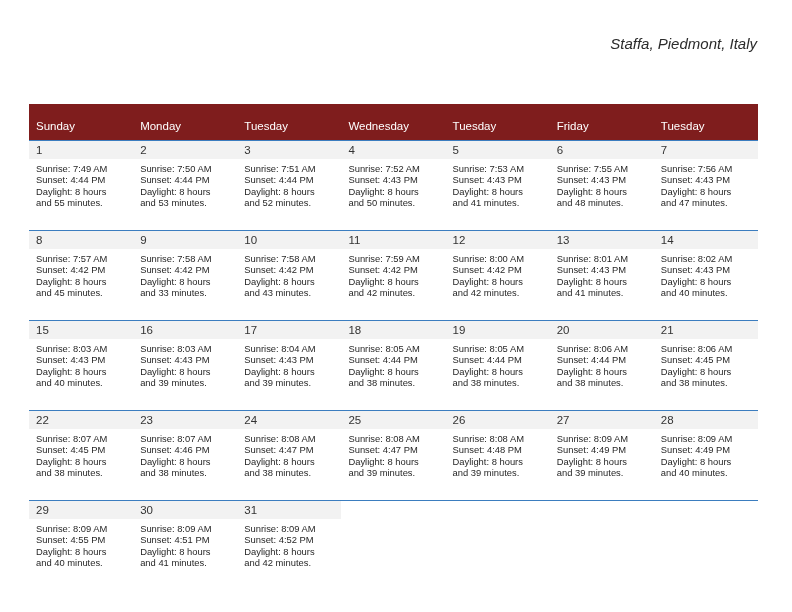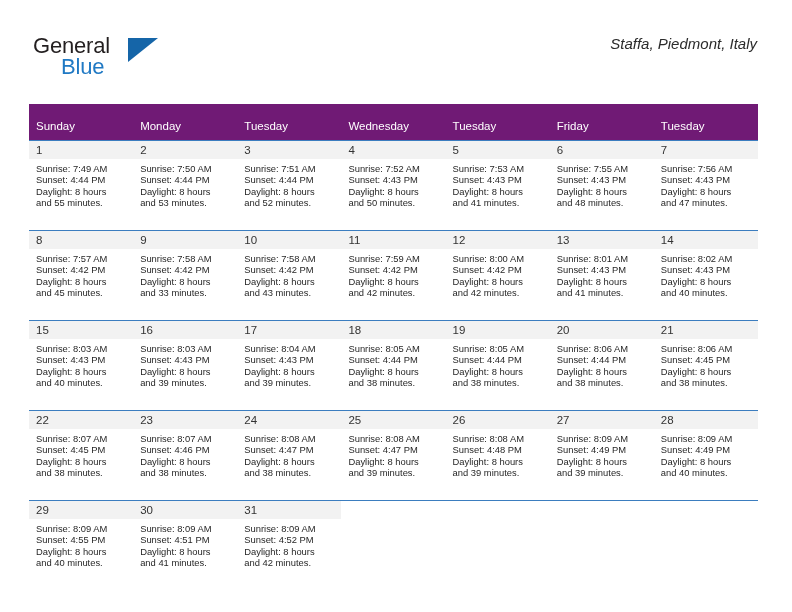--- a/index.html
+++ b/index.html
@@ -79,21 +79,21 @@
   
   .calendar {
     position: absolute;
     left: 29px;
     top: 104px;
     width: 729px;
     border-collapse: collapse;
     table-layout: fixed;
   }
   .calendar th {
-    background: #701a75;
+    background: #7f1d1d;
     color: #ffffff;
     font-size: 11.5px;
     font-weight: normal;
     text-align: left;
     padding: 13px 0 4px 7px;
     height: 36px;
     border: none;
   }
   .calendar td {
     vertical-align: top;
@@ -127,25 +127,20 @@
   .details div { white-space: nowrap; }
   .calendar tr.week-row:last-child td { border-bottom: 1px solid #ffffff; }
 </style>
 </head>
 <body>
 
 <div class="page">
 
   <div class="header">
 
-    <div class="brand">
-      <span class="brand-general">General</span>
-      <span class="brand-triangle"></span>
-      <span class="brand-blue">Blue</span>
-    </div>
 
     <div class="title-block">
       <div class="location-title">Staffa, Piedmont, Italy</div>
     </div>
 
   </div>
 
   <table class="calendar">
     <thead>
       <tr>

